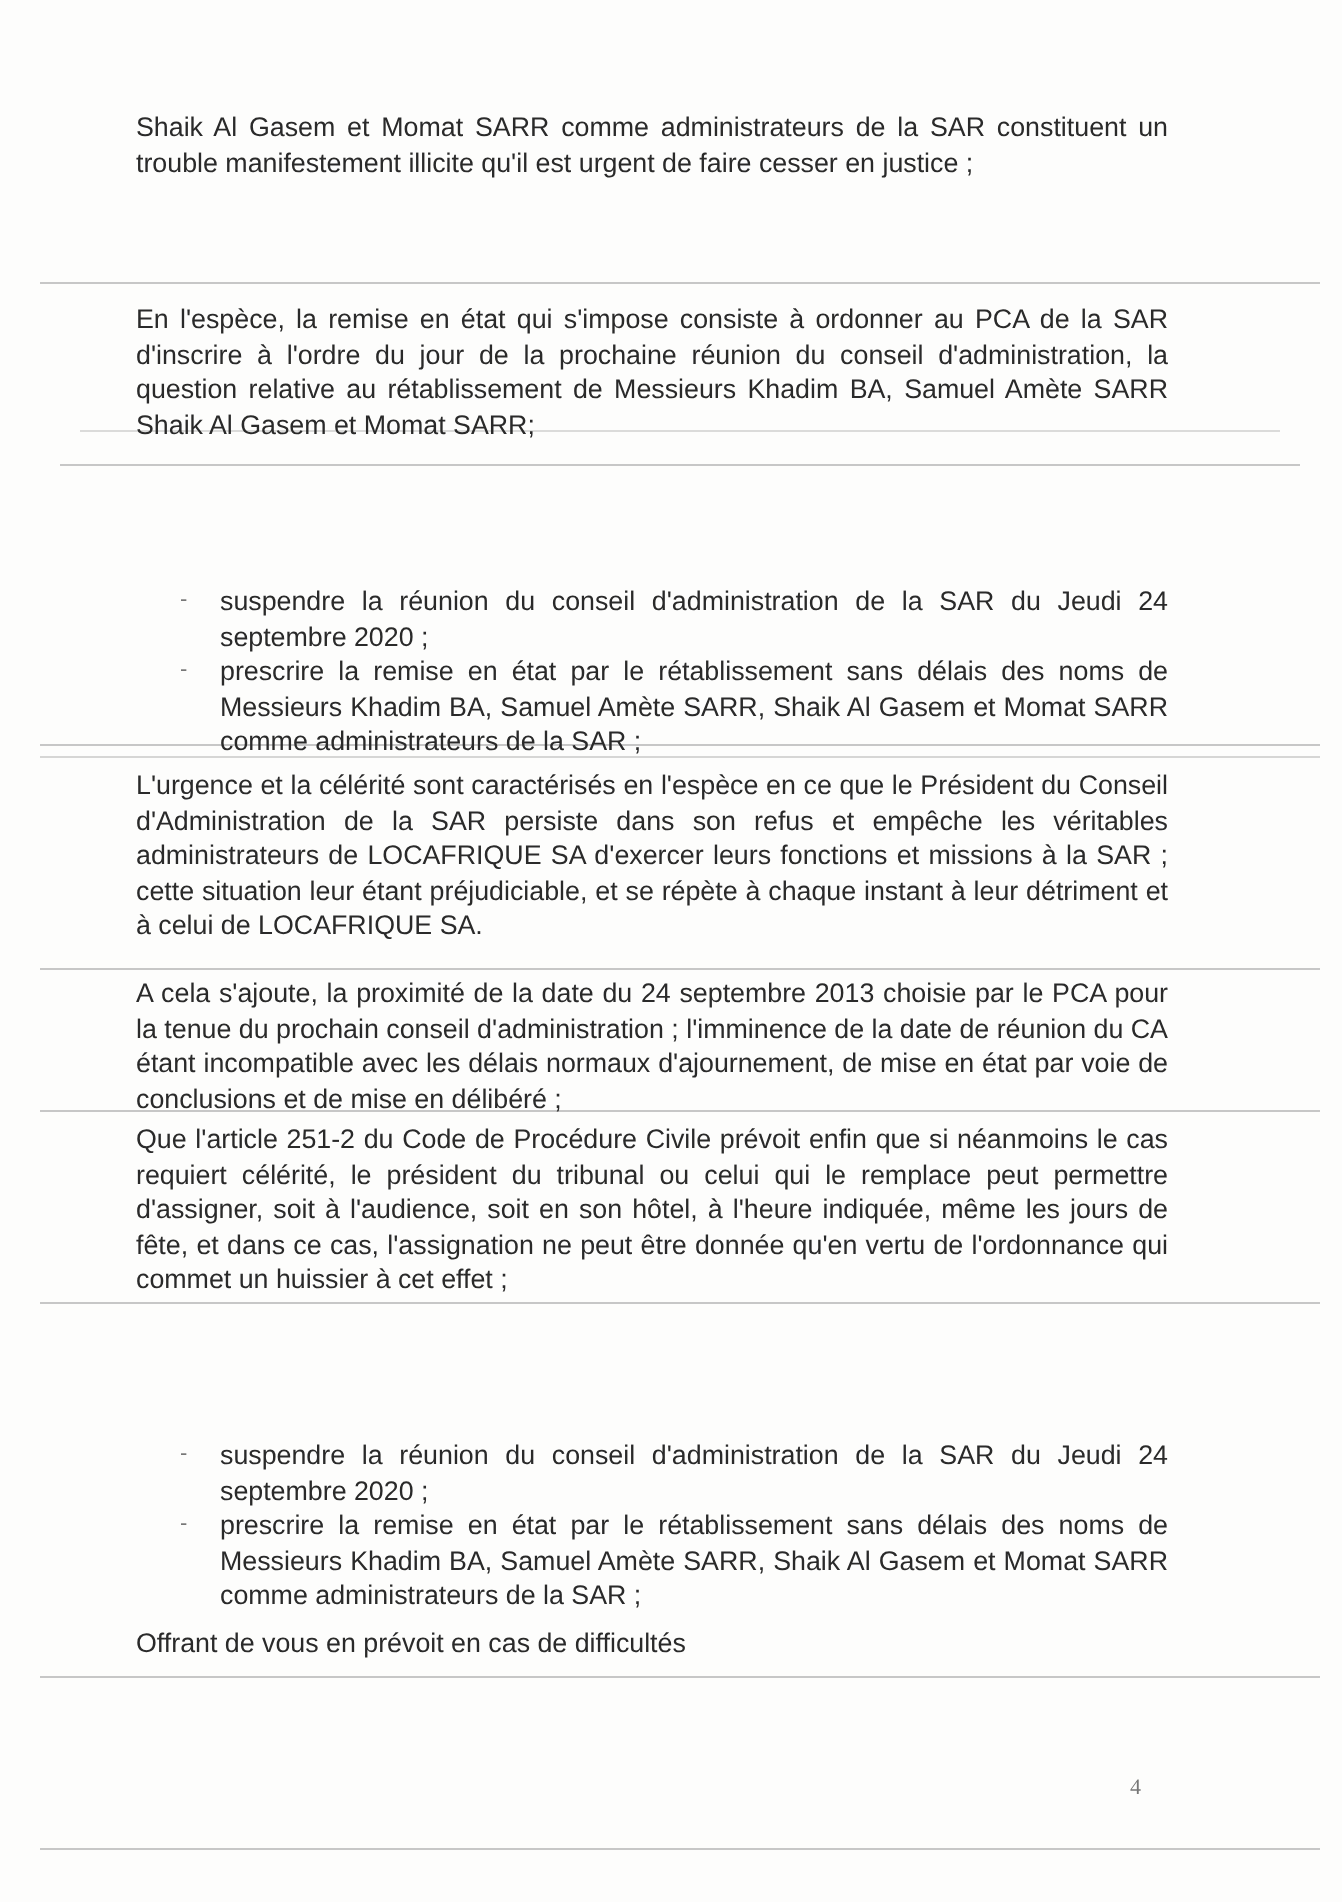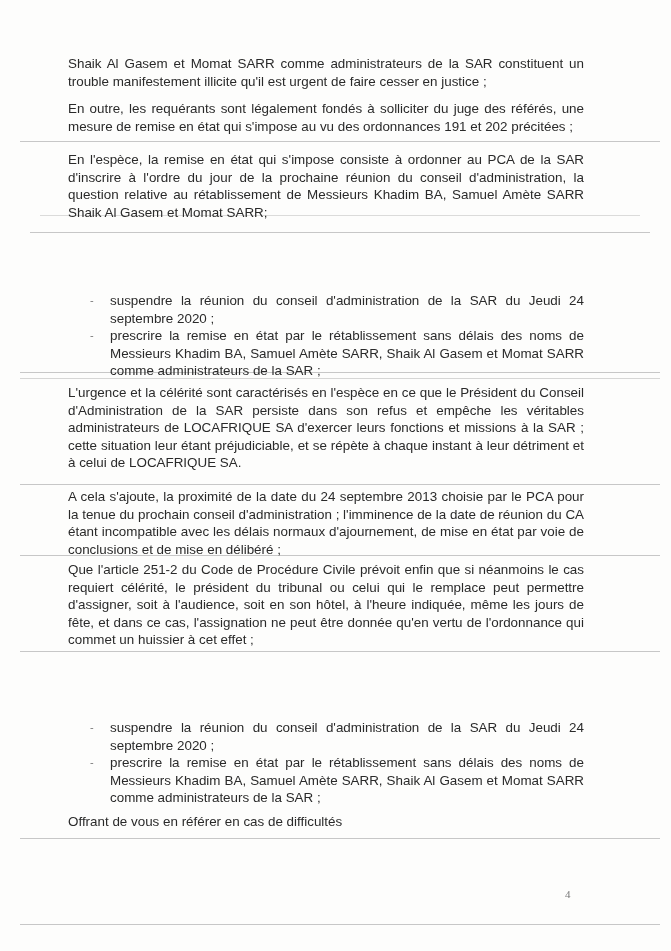--- a/index.html
+++ b/index.html
@@ -41,21 +41,20 @@
   <div class="rule" style="left:20px; top:372px; width:640px;"></div>
   <div class="rule" style="left:20px; top:378px; width:640px; opacity:0.4;"></div>
   <div class="rule" style="left:20px; top:484px; width:640px;"></div>
   <div class="rule" style="left:20px; top:555px; width:640px;"></div>
   <div class="rule" style="left:20px; top:651px; width:640px;"></div>
   <div class="rule" style="left:20px; top:838px; width:640px;"></div>
   <div class="rule" style="left:20px; top:924px; width:640px;"></div>
 
   <p class="text" style="top:55px; margin:0;">Shaik Al Gasem et Momat SARR comme administrateurs de la SAR constituent un trouble manifestement illicite qu'il est urgent de faire cesser en justice ;</p>
 
-  <p class="text" style="top:100px; margin:0;">En outre, les requérants sont légalement fondés à solliciter du juge des référés, une mesure de remise en état qui s'impose au vu des ordonnances 191 et 202 précitées ;</p>
 
   <p class="text" style="top:151px; margin:0;">En l'espèce, la remise en état qui s'impose consiste à ordonner au PCA de la SAR d'inscrire à l'ordre du jour de la prochaine réunion du conseil d'administration, la question relative au rétablissement de Messieurs Khadim BA, Samuel Amète SARR Shaik Al Gasem et Momat SARR;</p>
 
 
   <ul class="list" style="top:292px;">
     <li>
       <span class="dash">-</span>
       <span>suspendre la réunion du conseil d'administration de la SAR du Jeudi 24 septembre 2020 ;</span>
     </li>
     <li>
@@ -75,16 +74,16 @@
     <li>
       <span class="dash">-</span>
       <span>suspendre la réunion du conseil d'administration de la SAR du Jeudi 24 septembre 2020 ;</span>
     </li>
     <li>
       <span class="dash">-</span>
       <span>prescrire la remise en état par le rétablissement sans délais des noms de Messieurs Khadim BA, Samuel Amète SARR, Shaik Al Gasem et Momat SARR comme administrateurs de la SAR ;</span>
     </li>
   </ul>
 
-  <p class="text" style="top:813px; margin:0;">Offrant de vous en référer en cas de difficultés</p>
+  <p class="text" style="top:813px; margin:0;">Offrant de vous en prévoit en cas de difficultés</p>
 
   <span class="page-number">4</span>
 </div>
 
 </body></html>

